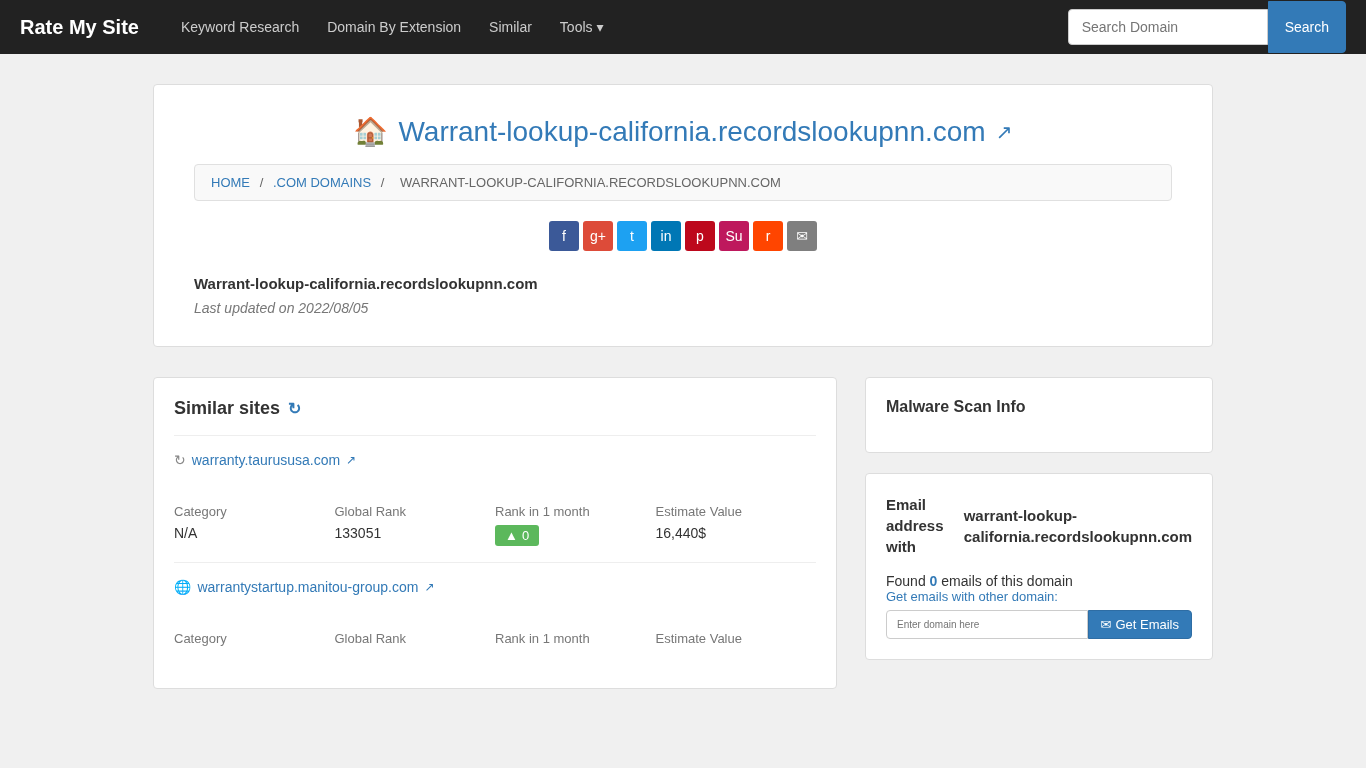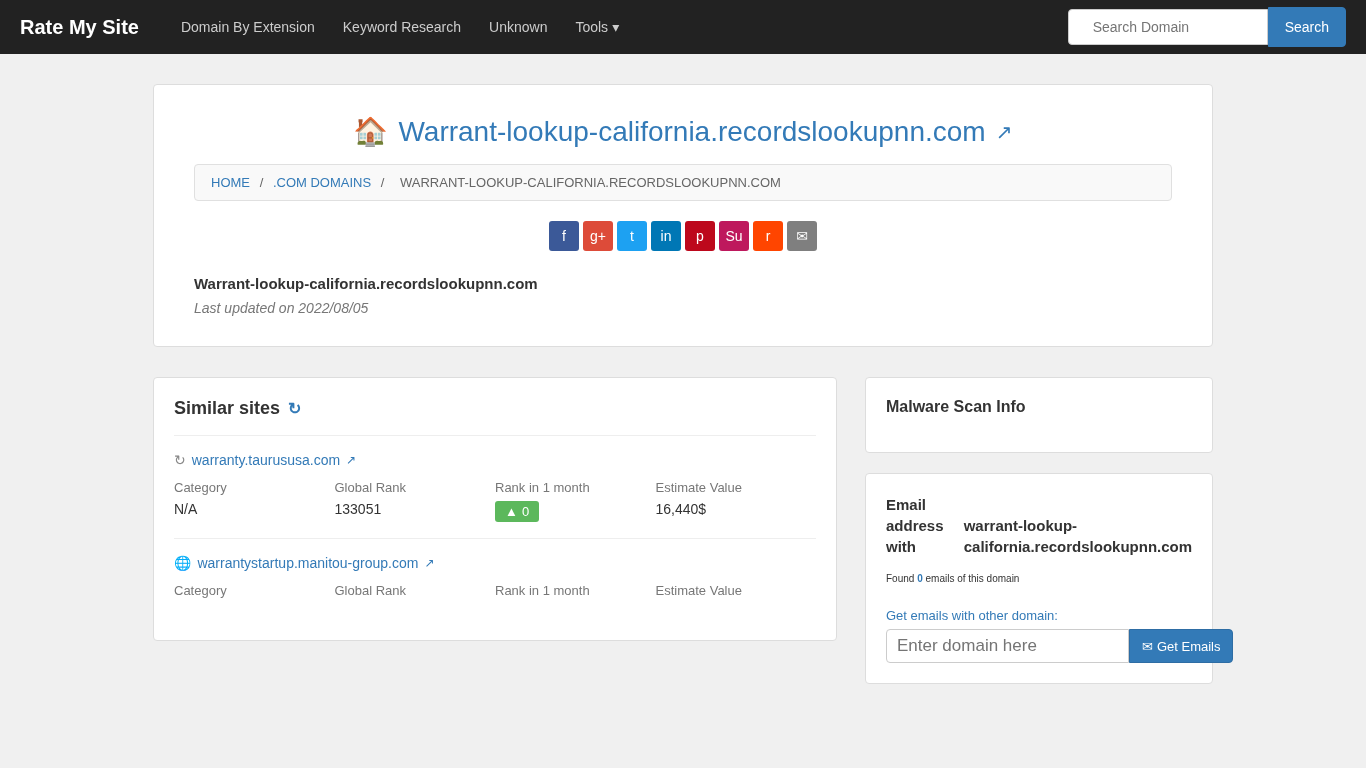--- a/index.html
+++ b/index.html
@@ -42,37 +42,37 @@
       display: flex;
       align-items: center;
       gap: 4px;
     }
     .search-form {
       display: flex;
       align-items: center;
       margin-left: auto;
     }
     .search-input {
-      padding: 6px 24px;
+      padding: 6px 13px;
       font-size: 14px;
       border: 1px solid #ccc;
       border-radius: 4px 0 0 4px;
       outline: none;
       width: 200px;
       height: 36px;
     }
     .search-btn {
       padding: 6px 16px;
       background: #337ab7;
       color: #fff;
       border: 1px solid #337ab7;
       cursor: pointer;
       font-size: 14px;
       border-radius: 0 4px 4px 0;
-      height: 40px;
+      height: 52px;
     }
 
     
     .main-content {
       max-width: 1100px;
       margin: 30px auto;
       padding: 0 20px;
     }
 
     
@@ -198,20 +198,21 @@
       display: flex;
       gap: 0;
     }
     .stat-col {
       flex: 1;
     }
     .stat-label {
       color: #777;
       font-size: 13px;
       margin-bottom: 6px;
+      margin-top: 24px;
     }
     .stat-value {
       font-size: 14px;
       font-weight: 500;
     }
     .rank-badge {
       display: inline-flex;
       align-items: center;
       gap: 4px;
       background: #5cb85c;
@@ -219,32 +220,32 @@
       padding: 3px 10px;
       border-radius: 3px;
       font-size: 13px;
     }
 
     
     .malware-card .card-title { font-size: 16px; }
     .malware-label { color: #555; font-size: 14px; }
     .malware-value { font-weight: bold; }
 
-    .email-section .card-title { font-size: 15px; line-height: 1.4; align-items: flex-end; }
+    .email-section .card-title { font-size: 15px; line-height: 1.4; }
     .email-highlight { font-weight: bold; }
-    .found-text { margin-bottom: 24px; font-size: 10px; }
+    .found-text { margin-bottom: 0; font-size: 14px; }
     .found-num { color: #337ab7; font-weight: bold; }
     .get-email-label { color: #337ab7; font-size: 13px; margin-bottom: 6px; }
     .get-email-form { display: flex; }
     .get-email-input {
       flex: 1;
       padding: 6px 10px;
       border: 1px solid #ccc;
       border-radius: 4px 0 0 4px;
-      font-size: 17px;
+      font-size: 10px;
       outline: none;
     }
     .get-email-btn {
       background: #337ab7;
       color: #fff;
       border: 1px solid #2e6da4;
       padding: 6px 12px;
       cursor: pointer;
       font-size: 13px;
       border-radius: 0 4px 4px 0;
@@ -253,23 +254,23 @@
       gap: 4px;
       white-space: nowrap;
     }
   </style>
 </head>
 <body>
 
 <nav class="navbar">
   <a class="navbar-brand">Rate My Site</a>
   <div class="nav-links">
+    <a class="nav-link">Keyword Research</a>
     <a class="nav-link">Domain By Extension</a>
-    <a class="nav-link">Keyword Research</a>
-    <a class="nav-link">Unknown</a>
+    <a class="nav-link">Similar</a>
     <span class="nav-link-dropdown">
       <span>Tools</span>
       <span>▾</span>
     </span>
   </div>
   <div class="search-form">
     <input class="search-input" type="text" placeholder="Search Domain" style="">
     <button class="search-btn">Search</button>
   </div>
 </nav>

